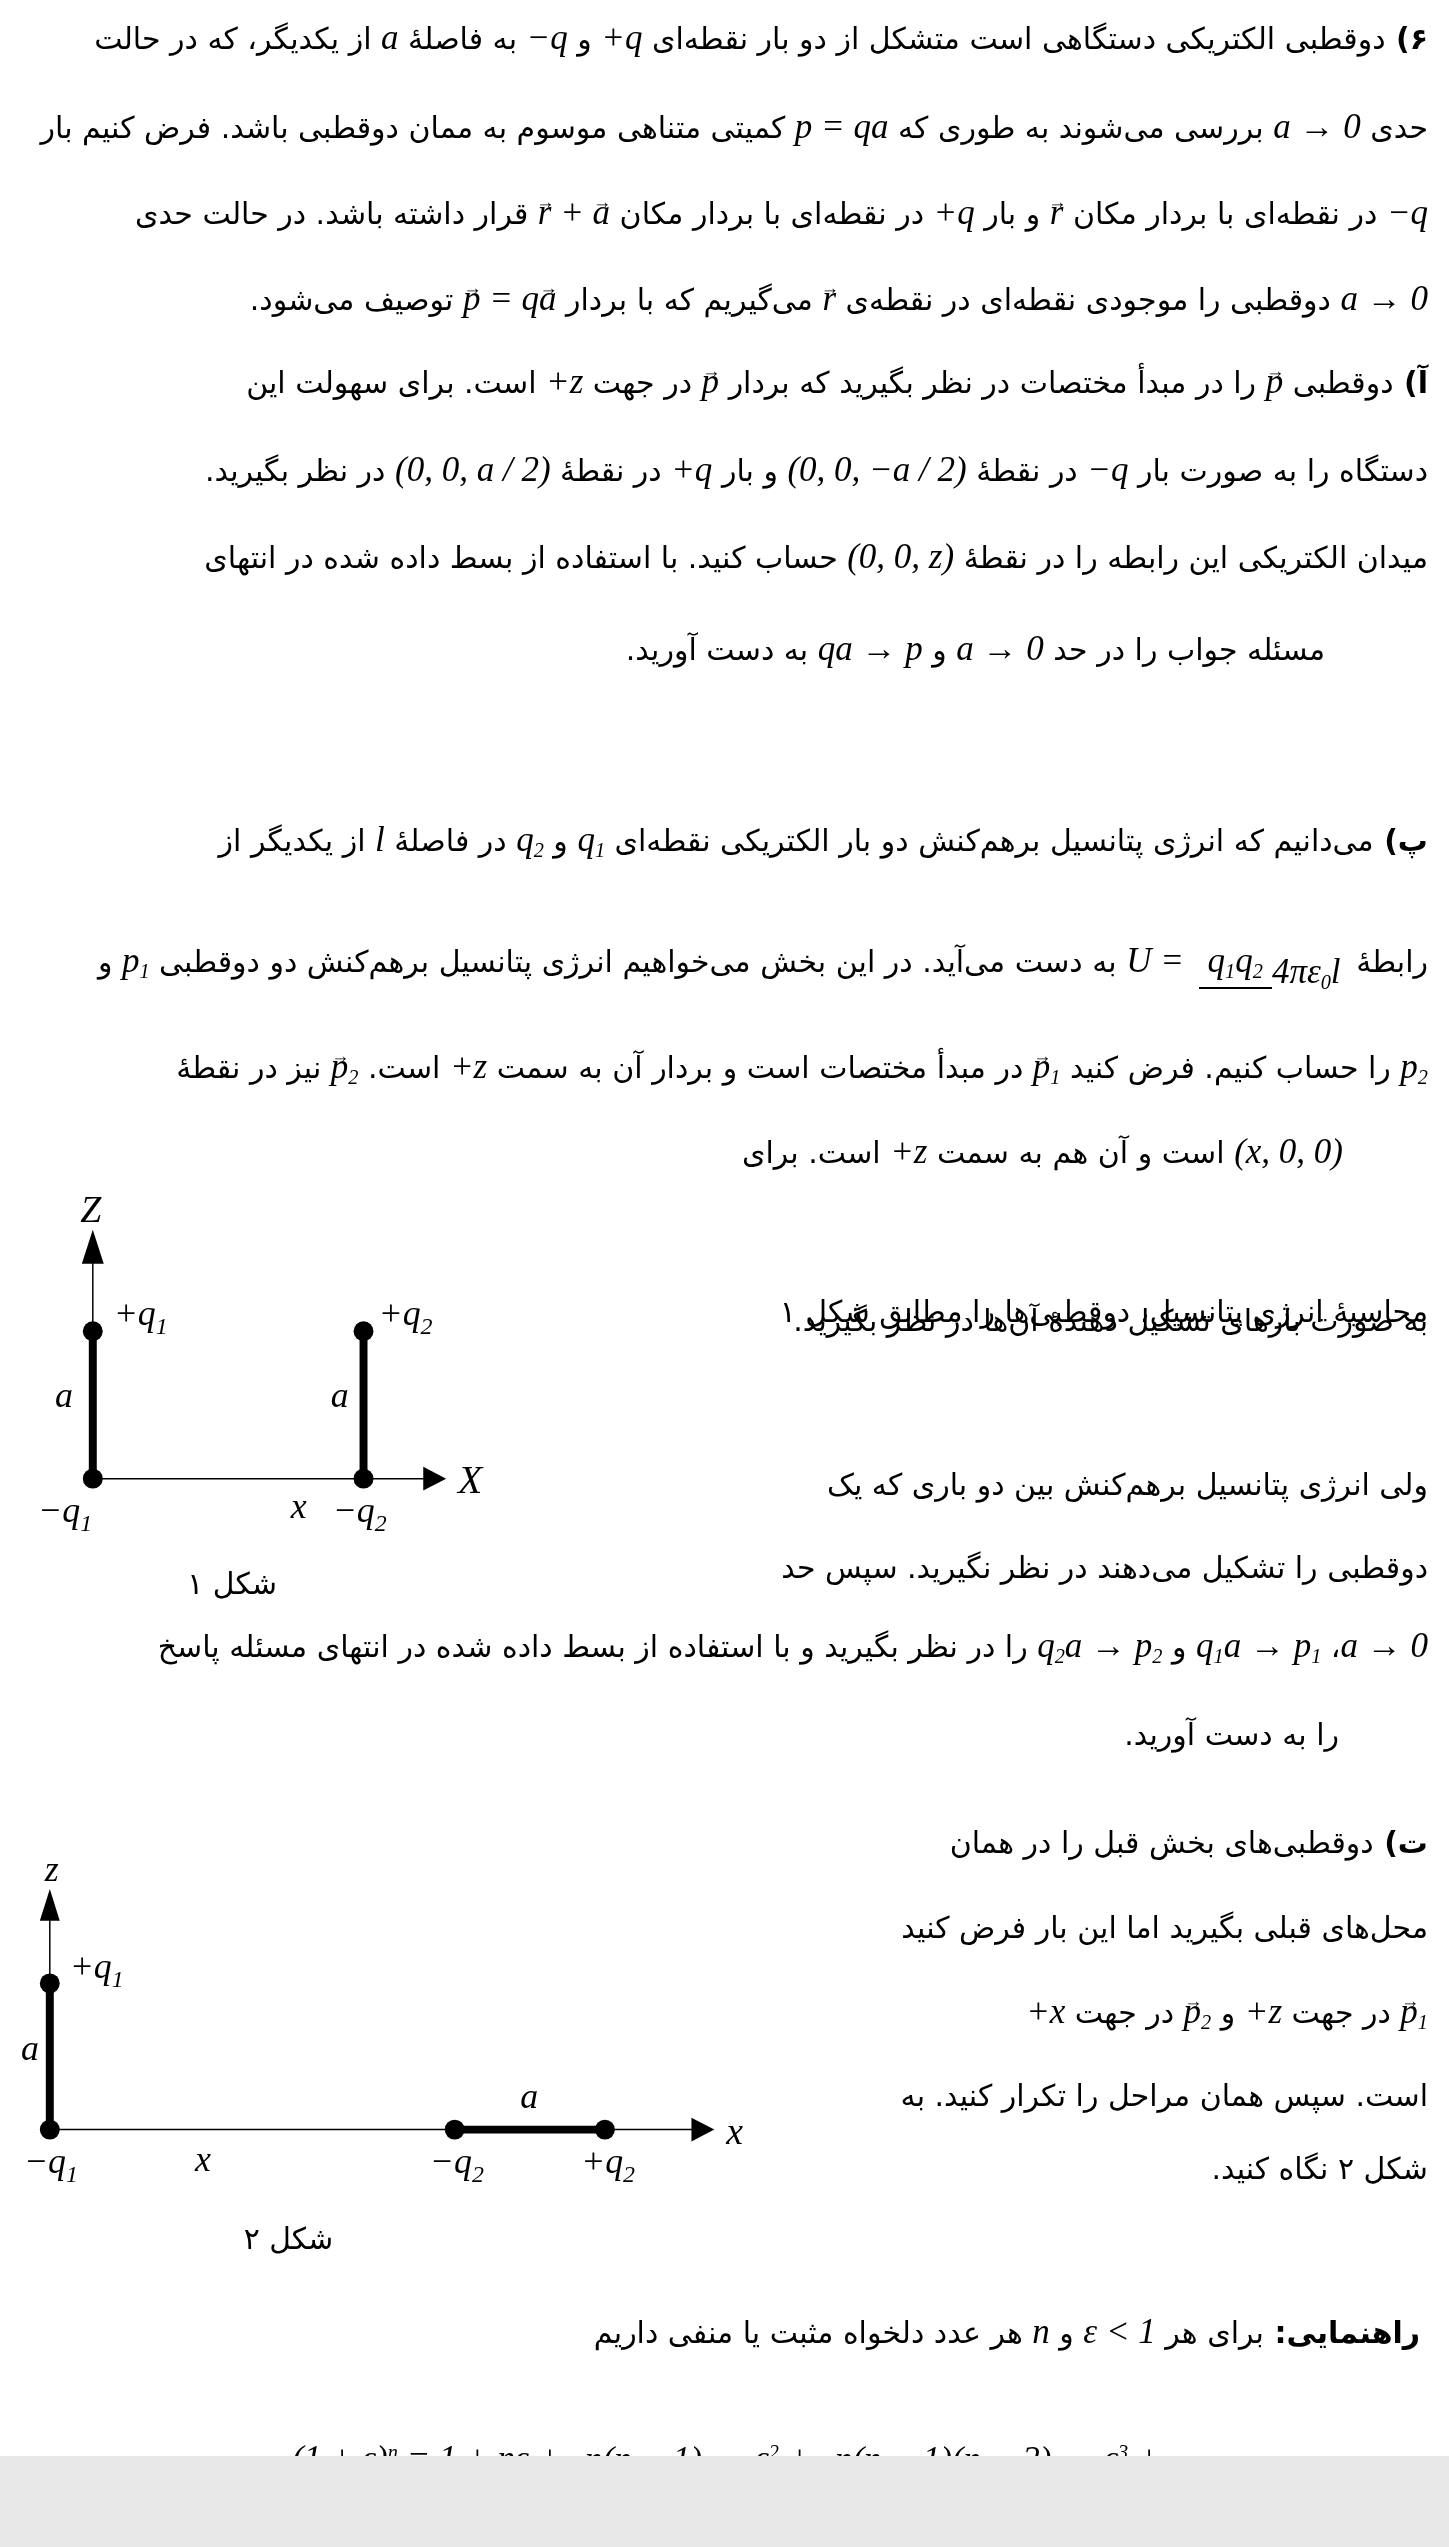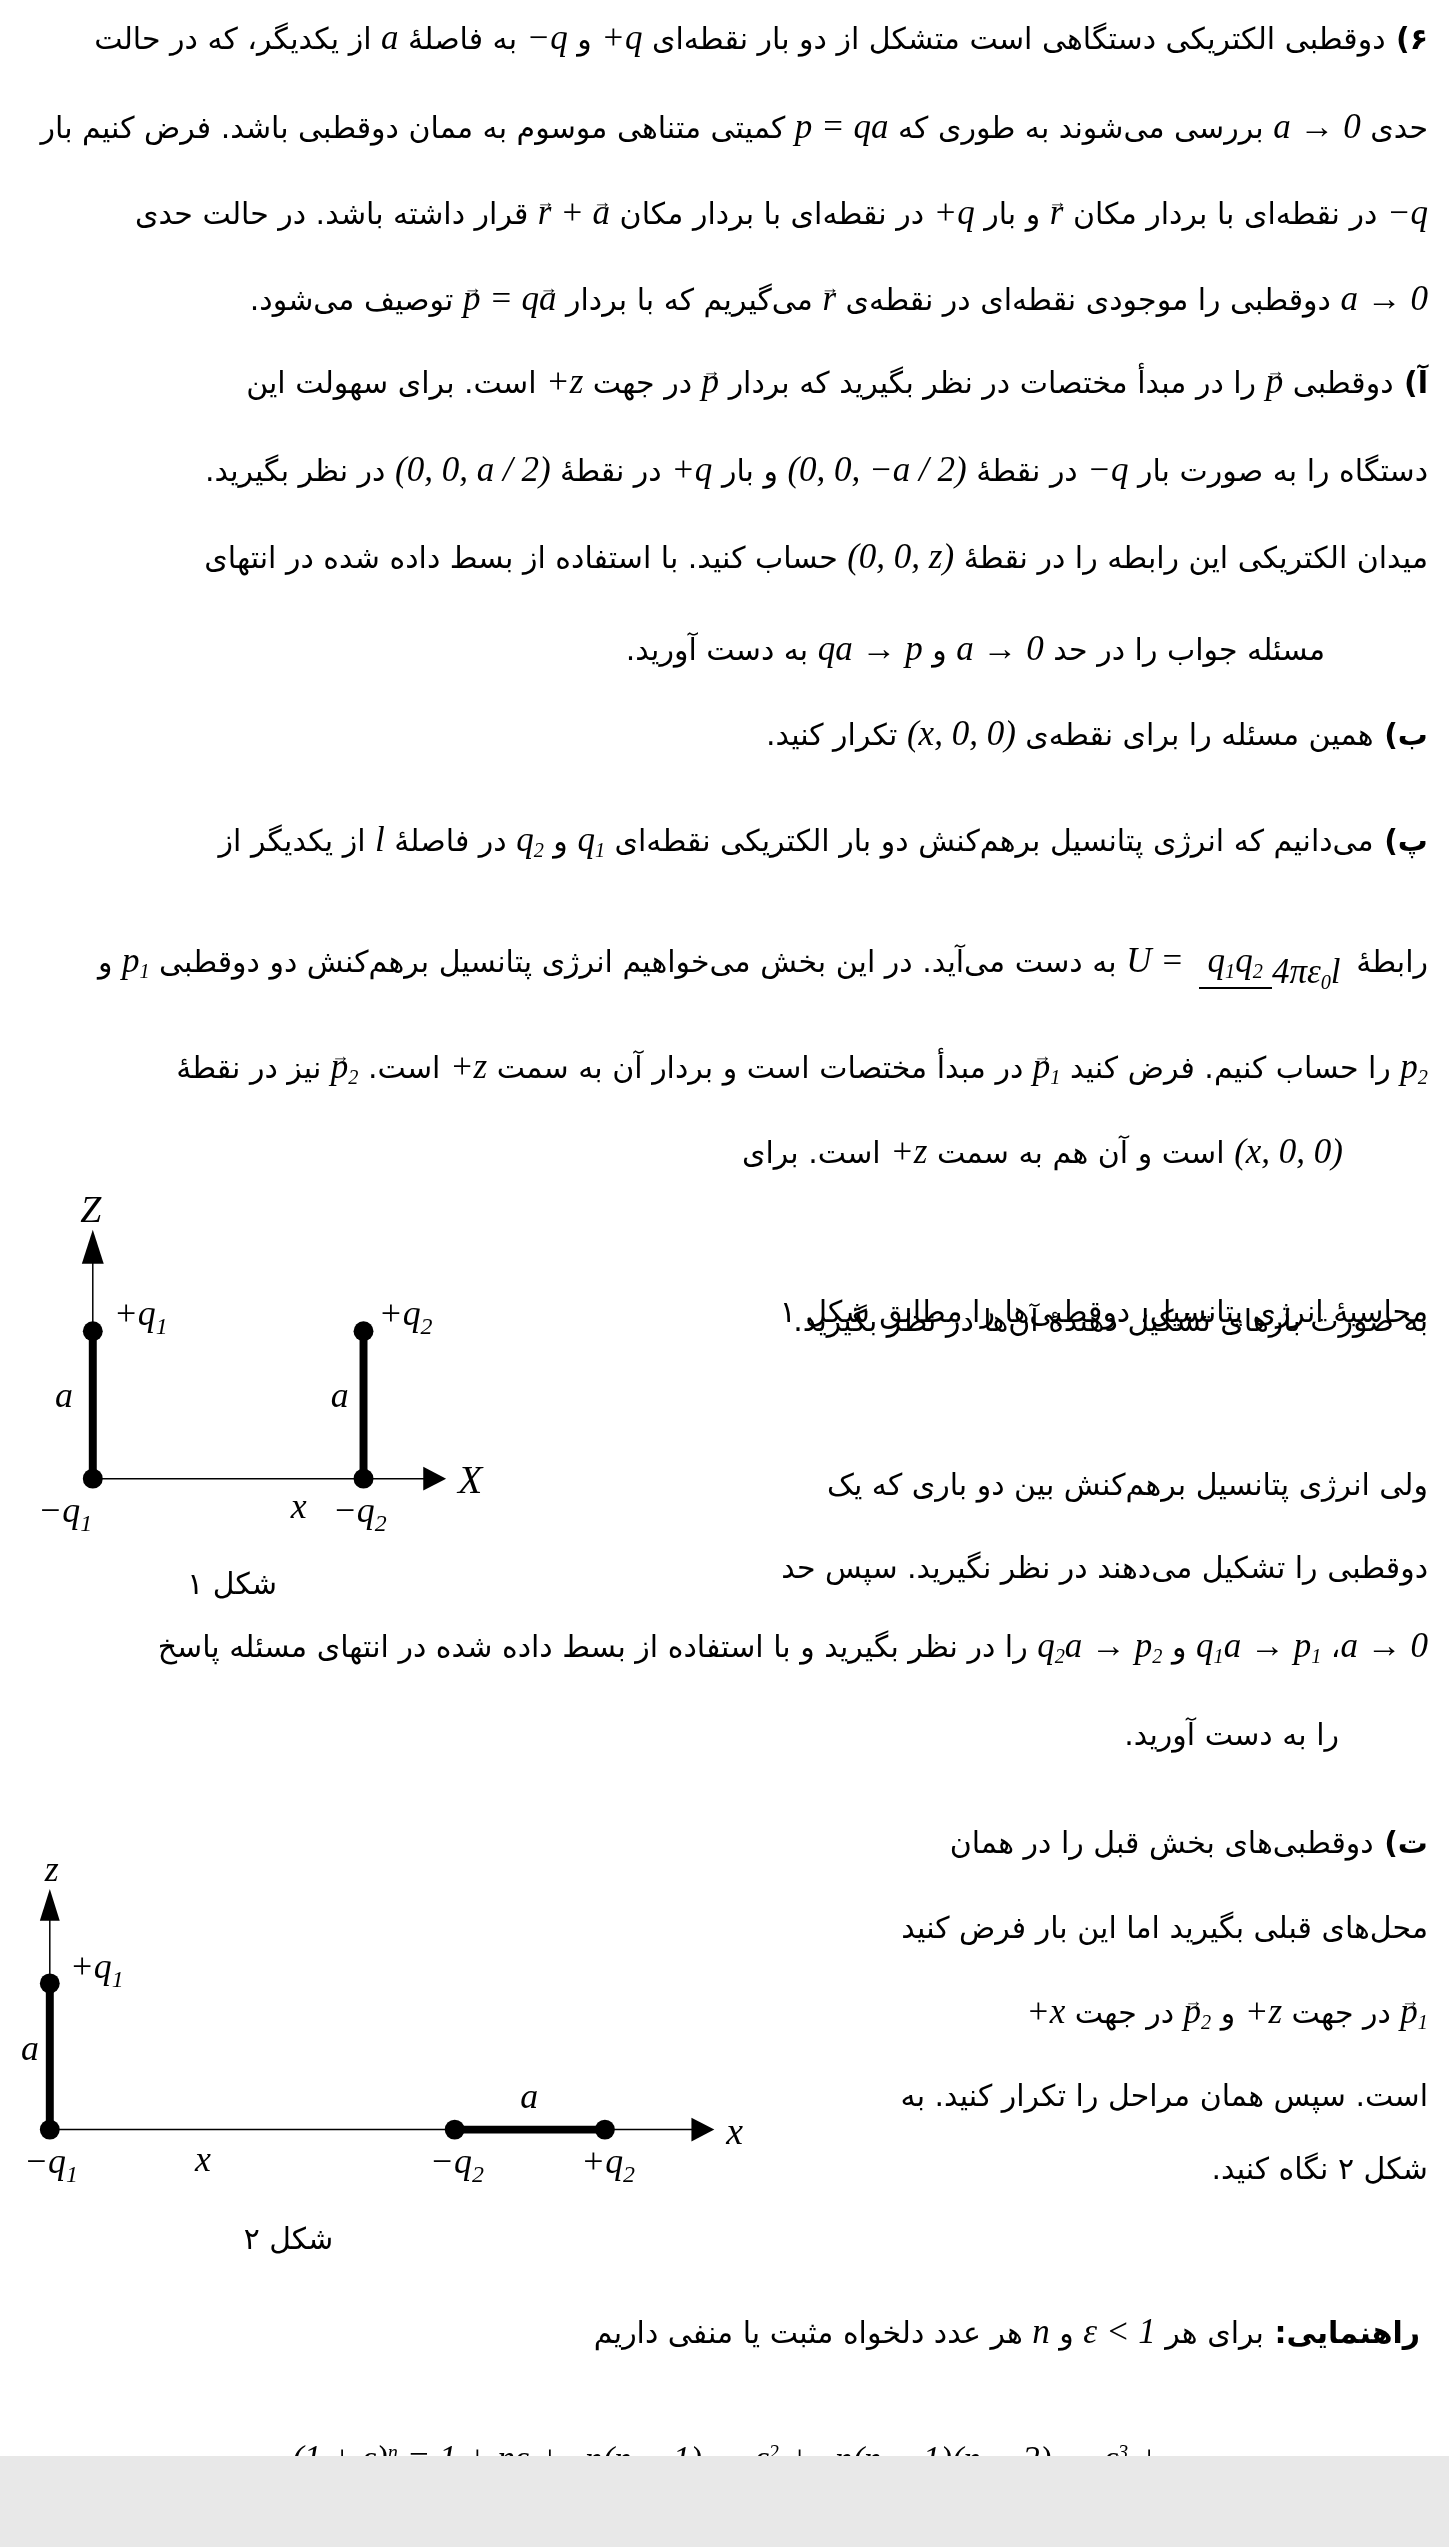--- a/index.html
+++ b/index.html
@@ -34,21 +34,20 @@
   <div class="line" style="top:14px"><span class="fa b">۶) </span><span class="fa">دوقطبی الکتریکی دستگاهی است متشکل از دو بار نقطه‌ای </span><span class="m" dir="ltr">+q</span><span class="fa"> و </span><span class="m" dir="ltr">−q</span><span class="fa"> به فاصلهٔ </span><span class="m" dir="ltr">a</span><span class="fa"> از یکدیگر، که در حالت</span></div>
   <div class="line" style="top:103px"><span class="fa">حدی </span><span class="m" dir="ltr">a → 0</span><span class="fa"> بررسی می‌شوند به طوری که </span><span class="m" dir="ltr">p = qa</span><span class="fa"> کمیتی متناهی موسوم به ممان دوقطبی باشد. فرض کنیم بار</span></div>
   <div class="line" style="top:189px"><span class="m" dir="ltr">−q</span><span class="fa"> در نقطه‌ای با بردار مکان </span><span class="m" dir="ltr"><span class="vec">r</span></span><span class="fa"> و بار </span><span class="m" dir="ltr">+q</span><span class="fa"> در نقطه‌ای با بردار مکان </span><span class="m" dir="ltr"><span class="vec">r</span><span class="mt"> + </span><span class="vec">a</span></span><span class="fa"> قرار داشته باشد. در حالت حدی</span></div>
   <div class="line" style="top:275px"><span class="m" dir="ltr">a → 0</span><span class="fa"> دوقطبی را موجودی نقطه‌ای در نقطه‌ی </span><span class="m" dir="ltr"><span class="vec">r</span></span><span class="fa"> می‌گیریم که با بردار </span><span class="m" dir="ltr"><span class="vec">p</span><span class="mt"> = q</span><span class="vec">a</span></span><span class="fa"> توصیف می‌شود.</span></div>
 
   <div class="line" style="top:358px"><span class="fa b">آ) </span><span class="fa">دوقطبی </span><span class="m" dir="ltr"><span class="vec">p</span></span><span class="fa"> را در مبدأ مختصات در نظر بگیرید که بردار </span><span class="m" dir="ltr"><span class="vec">p</span></span><span class="fa"> در جهت </span><span class="m" dir="ltr">+z</span><span class="fa"> است. برای سهولت این</span></div>
   <div class="line" style="top:446px"><span class="fa">دستگاه را به صورت بار </span><span class="m" dir="ltr">−q</span><span class="fa"> در نقطهٔ </span><span class="m" dir="ltr">(0, 0, −a / 2)</span><span class="fa"> و بار </span><span class="m" dir="ltr">+q</span><span class="fa"> در نقطهٔ </span><span class="m" dir="ltr">(0, 0, a / 2)</span><span class="fa"> در نظر بگیرید.</span></div>
   <div class="line" style="top:533px"><span class="fa">میدان الکتریکی این رابطه را در نقطهٔ </span><span class="m" dir="ltr">(0, 0, z)</span><span class="fa"> حساب کنید. با استفاده از بسط داده شده در انتهای</span></div>
   <div class="line" style="top:625px;right:125px"><span class="fa">مسئله جواب را در حد </span><span class="m" dir="ltr">a → 0</span><span class="fa"> و </span><span class="m" dir="ltr">qa → p</span><span class="fa"> به دست آورید.</span></div>
 
-  <div class="line" style="top:710px"><span class="fa b">ب) </span><span class="fa">همین مسئله را برای نقطه‌ی </span><span class="m" dir="ltr">(x, 0, 0)</span><span class="fa"> تکرار کنید.</span></div>
 
   <div class="line" style="top:816px"><span class="fa b">پ) </span><span class="fa">می‌دانیم که انرژی پتانسیل برهم‌کنش دو بار الکتریکی نقطه‌ای </span><span class="m" dir="ltr"><span class="mt">q</span><span class="msub">1</span></span><span class="fa"> و </span><span class="m" dir="ltr"><span class="mt">q</span><span class="msub">2</span></span><span class="fa"> در فاصلهٔ </span><span class="m" dir="ltr">l</span><span class="fa"> از یکدیگر از</span></div>
   <div class="line" style="top:933px"><span class="fa">رابطهٔ </span><span class="m" dir="ltr"><span class="mt">U = </span><span class="frac">
           <span class="fnum"><span class="mt">q</span><span class="msub">1</span><span class="mt">q</span><span class="msub">2</span></span>
           <span class="fden"><span class="mt">4πε</span><span class="msub">0</span><span class="mt">l</span></span>
         </span></span><span class="fa"> به دست می‌آید. در این بخش می‌خواهیم انرژی پتانسیل برهم‌کنش دو دوقطبی </span><span class="m" dir="ltr"><span class="mt">p</span><span class="msub">1</span></span><span class="fa"> و</span></div>
   <div class="line" style="top:1043px"><span class="m" dir="ltr"><span class="mt">p</span><span class="msub">2</span></span><span class="fa"> را حساب کنیم. فرض کنید </span><span class="m" dir="ltr"><span class="vec">p</span><span class="msub">1</span></span><span class="fa"> در مبدأ مختصات است و بردار آن به سمت </span><span class="m" dir="ltr">+z</span><span class="fa"> است. </span><span class="m" dir="ltr"><span class="vec">p</span><span class="msub">2</span></span><span class="fa"> نیز در نقطهٔ</span></div>
   <div class="line" style="top:1128px;right:107px"><span class="m" dir="ltr">(x, 0, 0)</span><span class="fa"> است و آن هم به سمت </span><span class="m" dir="ltr">+z</span><span class="fa"> است. برای</span></div>
 
   <div class="line" style="top:1288px"><span class="fa">محاسبهٔ انرژی پتانسیل، دوقطبی‌ها را مطابق شکل ۱</span></div>

